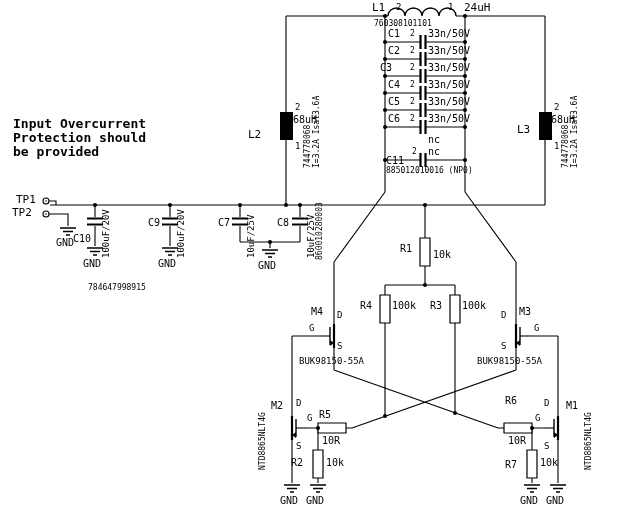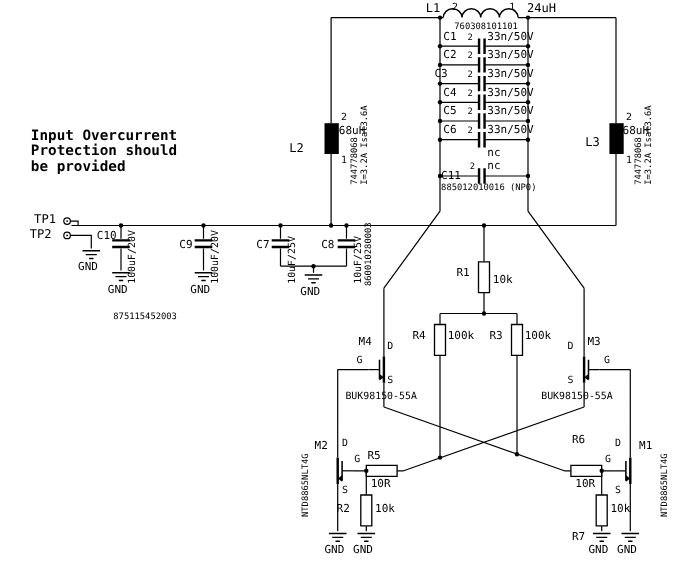--- a/index.html
+++ b/index.html
@@ -1,17 +1,17 @@
 <!DOCTYPE html>
 <html><head>
 <meta charset="utf-8">
 <style>
   html,body{margin:0;padding:0;background:#fff;}
   .canvas{position:relative;width:604px;height:521px;background:#ffffff;overflow:hidden;
-          font-family:"DejaVu Sans Mono",monospace;color:#000;margin-left:15px;}
+          font-family:"DejaVu Sans Mono",monospace;color:#000;}
   .lbl{position:absolute;white-space:pre;font-size:11px;line-height:1;}
   .s8{font-size:8px}.s9{font-size:9px}.s10{font-size:10px}.s12{font-size:12.5px}
   .vrot{transform:rotate(-90deg);transform-origin:0 0;}
   .note{font-size:13px;font-weight:bold;letter-spacing:0;}
   .watermark{position:absolute;font-family:"Liberation Sans",sans-serif;font-weight:bold;
              font-size:15px;color:rgba(141,198,63,.85);letter-spacing:1px;}
   svg{position:absolute;left:0;top:0;}
   svg path, svg line, svg rect, svg circle, svg polygon{vector-effect:non-scaling-stroke;}
 </style>
 </head>
@@ -170,21 +170,21 @@
         <circle cx="455" cy="413" r="2"></circle>
       <circle cx="318" cy="428" r="2"></circle>
         <circle cx="532" cy="428" r="2"></circle>
     </g>
   </svg>
 
   <span class="lbl" style="left:372px;top:2px">L1</span>
   <span class="lbl s9" style="left:396px;top:3px">2</span>
   <span class="lbl s9" style="left:448px;top:3px">1</span>
   <span class="lbl" style="left:464px;top:2px">24uH</span>
-  <span class="lbl s8" style="left:398px;top:20px">760308101101</span>
+  <span class="lbl s8" style="left:374px;top:20px">760308101101</span>
 
   <span class="lbl s10" style="left:388px;top:29px">C1</span>
   <span class="lbl s8" style="left:410px;top:30px">2</span>
   <span class="lbl s10" style="left:428px;top:29px">33n/50V</span>
   <span class="lbl s10" style="left:388px;top:46px">C2</span>
   <span class="lbl s8" style="left:410px;top:47px">2</span>
   <span class="lbl s10" style="left:428px;top:46px">33n/50V</span>
   <span class="lbl s10" style="left:380px;top:63px">C3</span>
   <span class="lbl s8" style="left:410px;top:64px">2</span>
   <span class="lbl s10" style="left:428px;top:63px">33n/50V</span>
@@ -217,33 +217,33 @@
   <span class="lbl s8 vrot" style="left:562px;top:168px">744778068</span>
   <span class="lbl s8 vrot" style="left:571px;top:168px">I=3.2A Isat3.6A</span>
 
   <span class="lbl note" style="left:13px;top:117px">Input Overcurrent</span>
   <span class="lbl note" style="left:13px;top:131px">Protection should</span>
   <span class="lbl note" style="left:13px;top:145px">be provided</span>
   <span class="lbl" style="left:16px;top:194px">TP1</span>
   <span class="lbl" style="left:12px;top:207px">TP2</span>
   <span class="lbl s10" style="left:56px;top:238px">GND</span>
 
-  <span class="lbl s10" style="left:73px;top:210px">C10</span>
+  <span class="lbl s10" style="left:73px;top:234px">C10</span>
   <span class="lbl s9 vrot" style="left:102px;top:258px">100uF/20V</span>
   <span class="lbl s10" style="left:148px;top:218px">C9</span>
   <span class="lbl s9 vrot" style="left:177px;top:258px">100uF/20V</span>
   <span class="lbl s10" style="left:218px;top:218px">C7</span>
   <span class="lbl s9 vrot" style="left:247px;top:258px">10uF/25V</span>
   <span class="lbl s10" style="left:277px;top:218px">C8</span>
   <span class="lbl s9 vrot" style="left:307px;top:258px">10uF/25V</span>
   <span class="lbl s8 vrot" style="left:316px;top:260px">860010280003</span>
   <span class="lbl s10" style="left:83px;top:259px">GND</span>
   <span class="lbl s10" style="left:158px;top:259px">GND</span>
   <span class="lbl s10" style="left:258px;top:261px">GND</span>
-  <span class="lbl s8" style="left:88px;top:284px">875115452003</span>
+  <span class="lbl s8" style="left:88px;top:284px">784647998915</span>
 
   <span class="lbl s10" style="left:400px;top:244px">R1</span>
   <span class="lbl s10" style="left:433px;top:250px">10k</span>
   <span class="lbl s10" style="left:360px;top:301px">R4</span>
   <span class="lbl s10" style="left:392px;top:301px">100k</span>
   <span class="lbl s10" style="left:430px;top:301px">R3</span>
   <span class="lbl s10" style="left:462px;top:301px">100k</span>
 
   <span class="lbl s10" style="left:311px;top:307px">M4</span>
   <span class="lbl s9" style="left:337px;top:311px">D</span>
@@ -267,21 +267,21 @@
   <span class="lbl s9" style="left:296px;top:442px">S</span>
   <span class="lbl s8 vrot" style="left:259px;top:470px">NTD8865NLT4G</span>
   <span class="lbl s10" style="left:566px;top:401px">M1</span>
   <span class="lbl s9" style="left:544px;top:399px">D</span>
   <span class="lbl s9" style="left:535px;top:414px">G</span>
   <span class="lbl s9" style="left:544px;top:442px">S</span>
   <span class="lbl s8 vrot" style="left:585px;top:470px">NTD8865NLT4G</span>
 
   <span class="lbl s10" style="left:291px;top:458px">R2</span>
   <span class="lbl s10" style="left:326px;top:458px">10k</span>
-  <span class="lbl s10" style="left:505px;top:484px">R7</span>
+  <span class="lbl s10" style="left:505px;top:460px">R7</span>
   <span class="lbl s10" style="left:540px;top:458px">10k</span>
 
   <span class="lbl s10" style="left:280px;top:496px">GND</span>
   <span class="lbl s10" style="left:306px;top:496px">GND</span>
   <span class="lbl s10" style="left:520px;top:496px">GND</span>
   <span class="lbl s10" style="left:546px;top:496px">GND</span>
 
 </div>
 
 </body></html>

